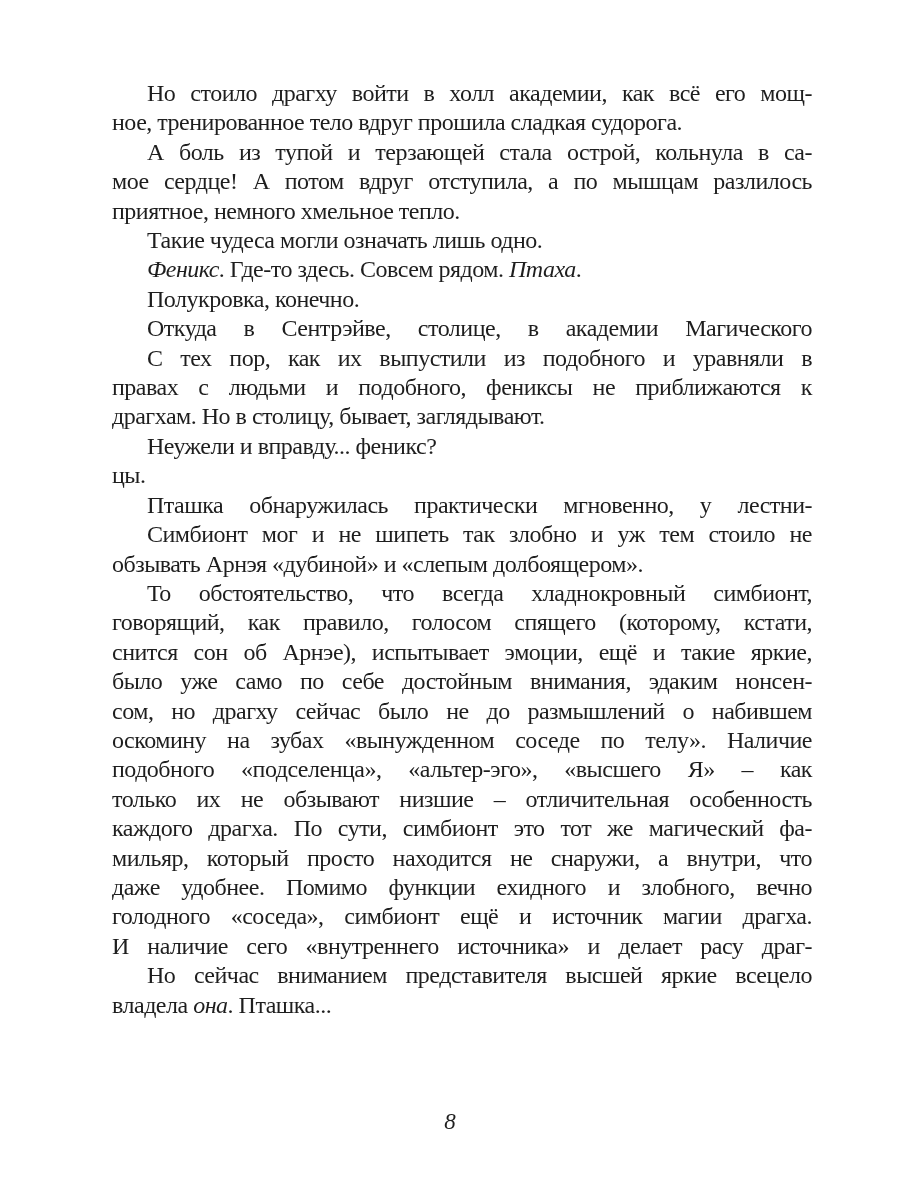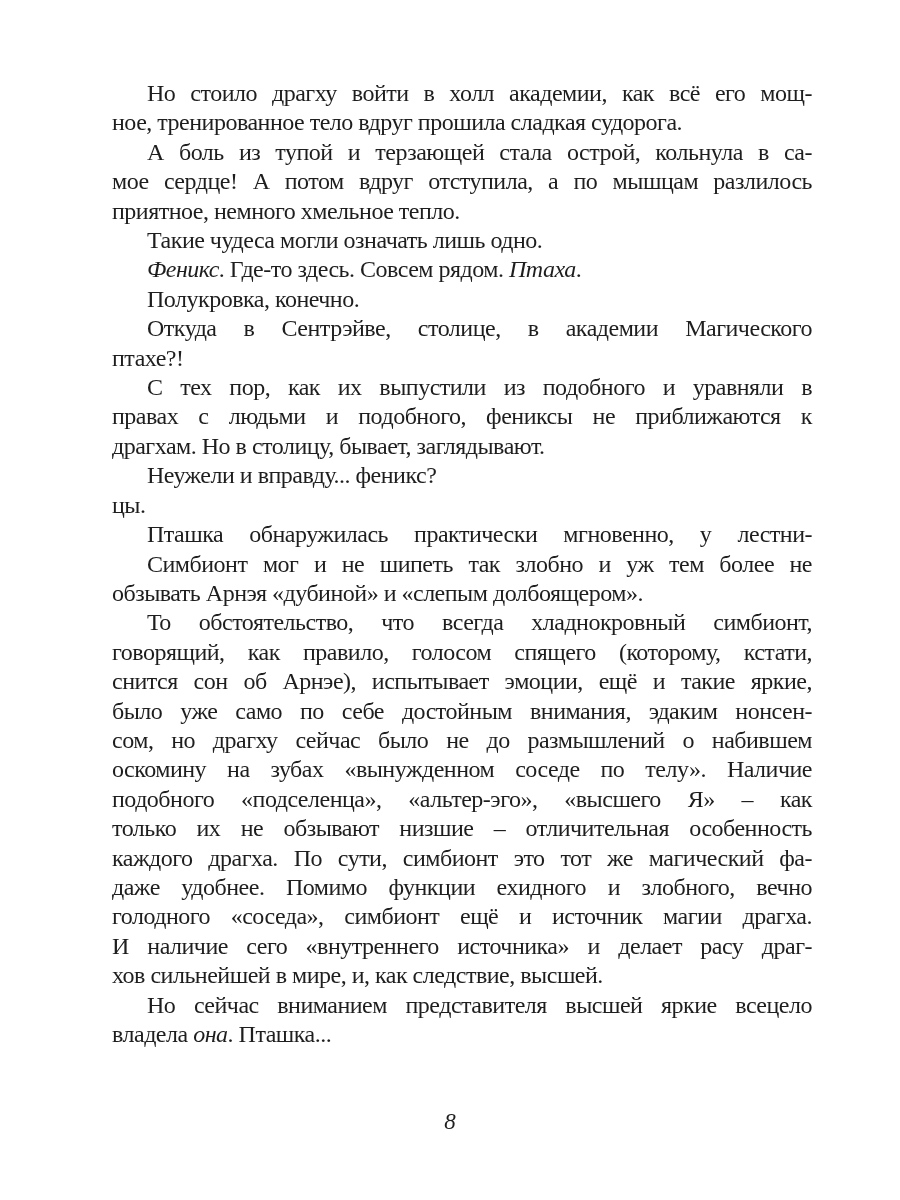--- a/index.html
+++ b/index.html
@@ -65,52 +65,51 @@
         <div class="line first last">Такие чудеса могли означать лишь одно.</div>
       </div>
       <div class="paragraph">
         <div class="line first last"><em>Феникс</em>. Где-то здесь. Совсем рядом. <em>Птаха</em>.</div>
       </div>
       <div class="paragraph">
         <div class="line first last">Полукровка, конечно.</div>
       </div>
       <div class="paragraph">
         <div class="line first">Откуда в Сентрэйве, столице, в академии Магического</div>
-        <div class="line last">птахе?!</div>
       </div>
       <div class="paragraph">
         <div class="line first">С тех пор, как их выпустили из подобного и уравняли в</div>
         <div class="line">правах с людьми и подобного, фениксы не приближаются к</div>
         <div class="line last">драгхам. Но в столицу, бывает, заглядывают.</div>
       </div>
       <div class="paragraph">
         <div class="line first last">Неужели и вправду... феникс?</div>
       </div>
       <div class="paragraph">
         <div class="line last">цы.</div>
         <div class="line first">Пташка обнаружилась практически мгновенно, у лестни-</div>
       </div>
       <div class="paragraph">
-        <div class="line first">Симбионт мог и не шипеть так злобно и уж тем более не</div>
+        <div class="line first">Симбионт мог и не шипеть так злобно и уж тем стоило не</div>
         <div class="line last">обзывать Арнэя «дубиной» и «слепым долбоящером».</div>
       </div>
       <div class="paragraph">
         <div class="line first">То обстоятельство, что всегда хладнокровный симбионт,</div>
         <div class="line">говорящий, как правило, голосом спящего (которому, кстати,</div>
         <div class="line">снится сон об Арнэе), испытывает эмоции, ещё и такие яркие,</div>
         <div class="line">было уже само по себе достойным внимания, эдаким нонсен-</div>
         <div class="line">сом, но драгху сейчас было не до размышлений о набившем</div>
         <div class="line">оскомину на зубах «вынужденном соседе по телу». Наличие</div>
         <div class="line">подобного «подселенца», «альтер-эго», «высшего Я» – как</div>
         <div class="line">только их не обзывают низшие – отличительная особенность</div>
         <div class="line">каждого драгха. По сути, симбионт это тот же магический фа-</div>
+        <div class="line">мильяр, который просто находится не снаружи, а внутри, что</div>
         <div class="line">даже удобнее. Помимо функции ехидного и злобного, вечно</div>
         <div class="line">голодного «соседа», симбионт ещё и источник магии драгха.</div>
         <div class="line">И наличие сего «внутреннего источника» и делает расу драг-</div>
-        <div class="line last">хов сильнейшей в мире, и, как следствие, высшей.</div>
       </div>
       <div class="paragraph">
         <div class="line first">Но сейчас вниманием представителя высшей яркие всецело</div>
         <div class="line last">владела <em>она</em>. Пташка...</div>
       </div>
     </div>
   <div class="page-number">8</div>
 </div>
 
 </body></html>

